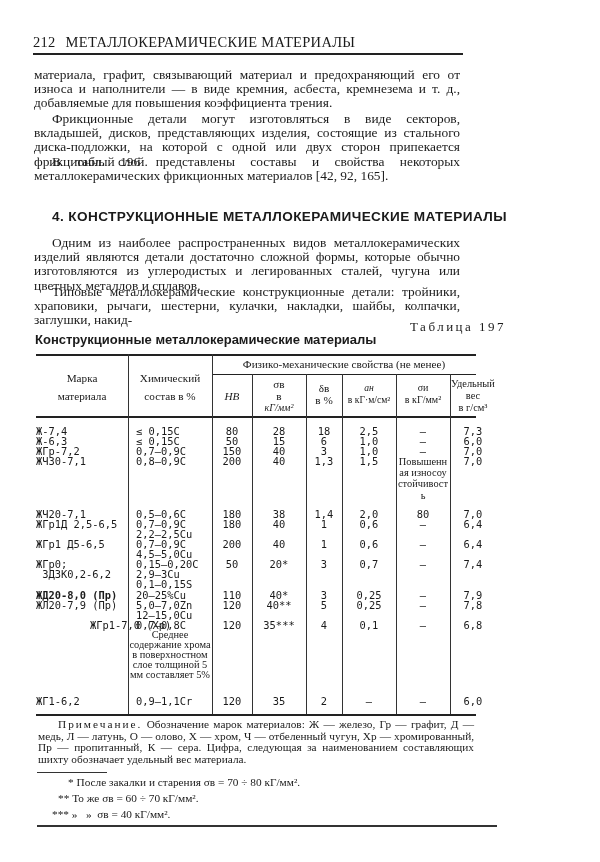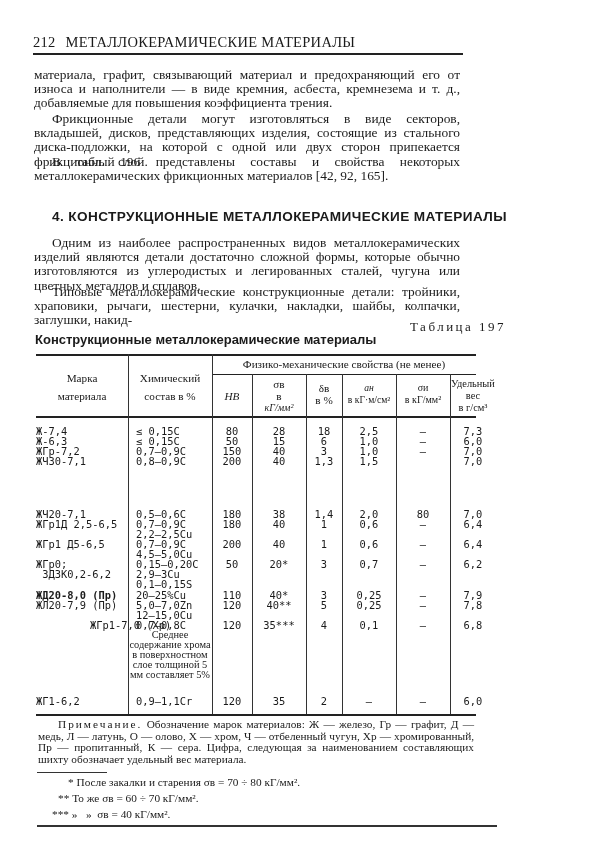--- a/index.html
+++ b/index.html
@@ -173,20 +173,21 @@
     <div class="cell c" style="left:306px;top:92px;width:54px;">1,0</div>
     <div class="cell c" style="left:360px;top:92px;width:54px;">—</div>
     <div class="cell c" style="left:414px;top:92px;width:46px;">7,0</div>
 
     <div class="cell" style="left:0;top:102px;">ЖЧ30-7,1</div>
     <div class="cell" style="left:100px;top:102px;">0,8—0,9C</div>
     <div class="cell c" style="left:176px;top:102px;width:40px;">200</div>
     <div class="cell c" style="left:216px;top:102px;width:54px;">40</div>
     <div class="cell c" style="left:270px;top:102px;width:36px;">1,3</div>
     <div class="cell c" style="left:306px;top:102px;width:54px;">1,5</div>
+    <div class="cell small" style="left:362px;top:102px;width:50px;font-size:10.4px;line-height:11.2px;word-break:break-all;">Повышенная износоустойчивость</div>
     <div class="cell c" style="left:414px;top:102px;width:46px;">7,0</div>
 
     <div class="cell" style="left:0;top:155px;">ЖЧ20-7,1</div>
     <div class="cell" style="left:100px;top:155px;">0,5—0,6C</div>
     <div class="cell c" style="left:176px;top:155px;width:40px;">180</div>
     <div class="cell c" style="left:216px;top:155px;width:54px;">38</div>
     <div class="cell c" style="left:270px;top:155px;width:36px;">1,4</div>
     <div class="cell c" style="left:306px;top:155px;width:54px;">2,0</div>
     <div class="cell c" style="left:360px;top:155px;width:54px;">80</div>
     <div class="cell c" style="left:414px;top:155px;width:46px;">7,0</div>
@@ -214,21 +215,21 @@
     <div class="cell" style="left:0;top:205px;">ЖГр0;
  ЗД3К0,2-6,2</div>
     <div class="cell" style="left:100px;top:205px;">0,15—0,20C
 2,9—3Cu
 0,1—0,15S</div>
     <div class="cell c" style="left:176px;top:205px;width:40px;">50</div>
     <div class="cell c" style="left:216px;top:205px;width:54px;">20*</div>
     <div class="cell c" style="left:270px;top:205px;width:36px;">3</div>
     <div class="cell c" style="left:306px;top:205px;width:54px;">0,7</div>
     <div class="cell c" style="left:360px;top:205px;width:54px;">—</div>
-    <div class="cell c" style="left:414px;top:205px;width:46px;">6,2</div>
+    <div class="cell c" style="left:414px;top:205px;width:46px;">7,4</div>
 
     <div class="cell" style="left:0;top:236px;font-weight:bold;">ЖД20-8,0 (Пр)</div>
     <div class="cell" style="left:100px;top:236px;">20—25%Cu</div>
     <div class="cell c" style="left:176px;top:236px;width:40px;">110</div>
     <div class="cell c" style="left:216px;top:236px;width:54px;">40*</div>
     <div class="cell c" style="left:270px;top:236px;width:36px;">3</div>
     <div class="cell c" style="left:306px;top:236px;width:54px;">0,25</div>
     <div class="cell c" style="left:360px;top:236px;width:54px;">—</div>
     <div class="cell c" style="left:414px;top:236px;width:46px;">7,9</div>
 

